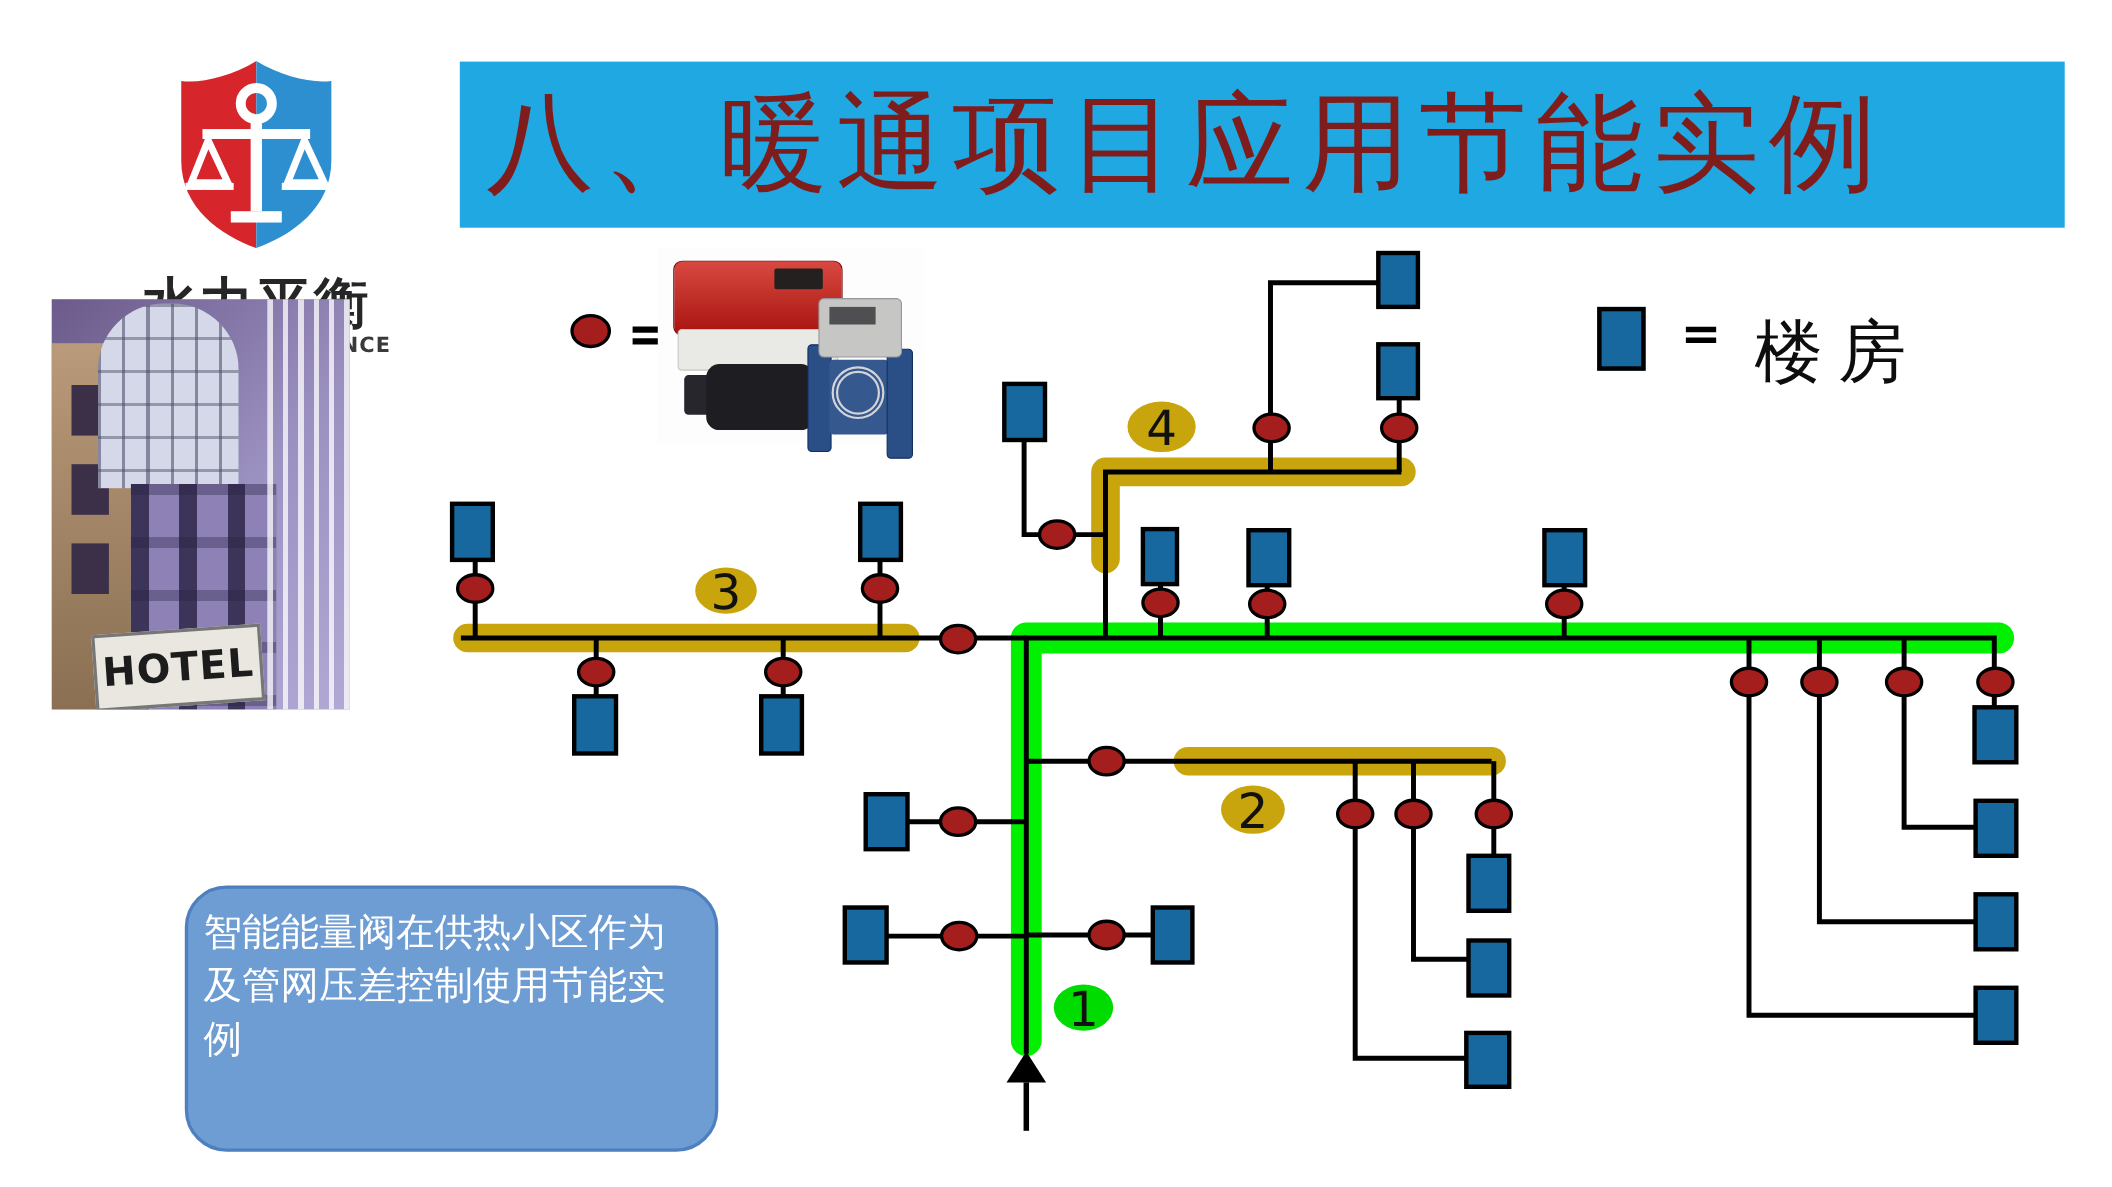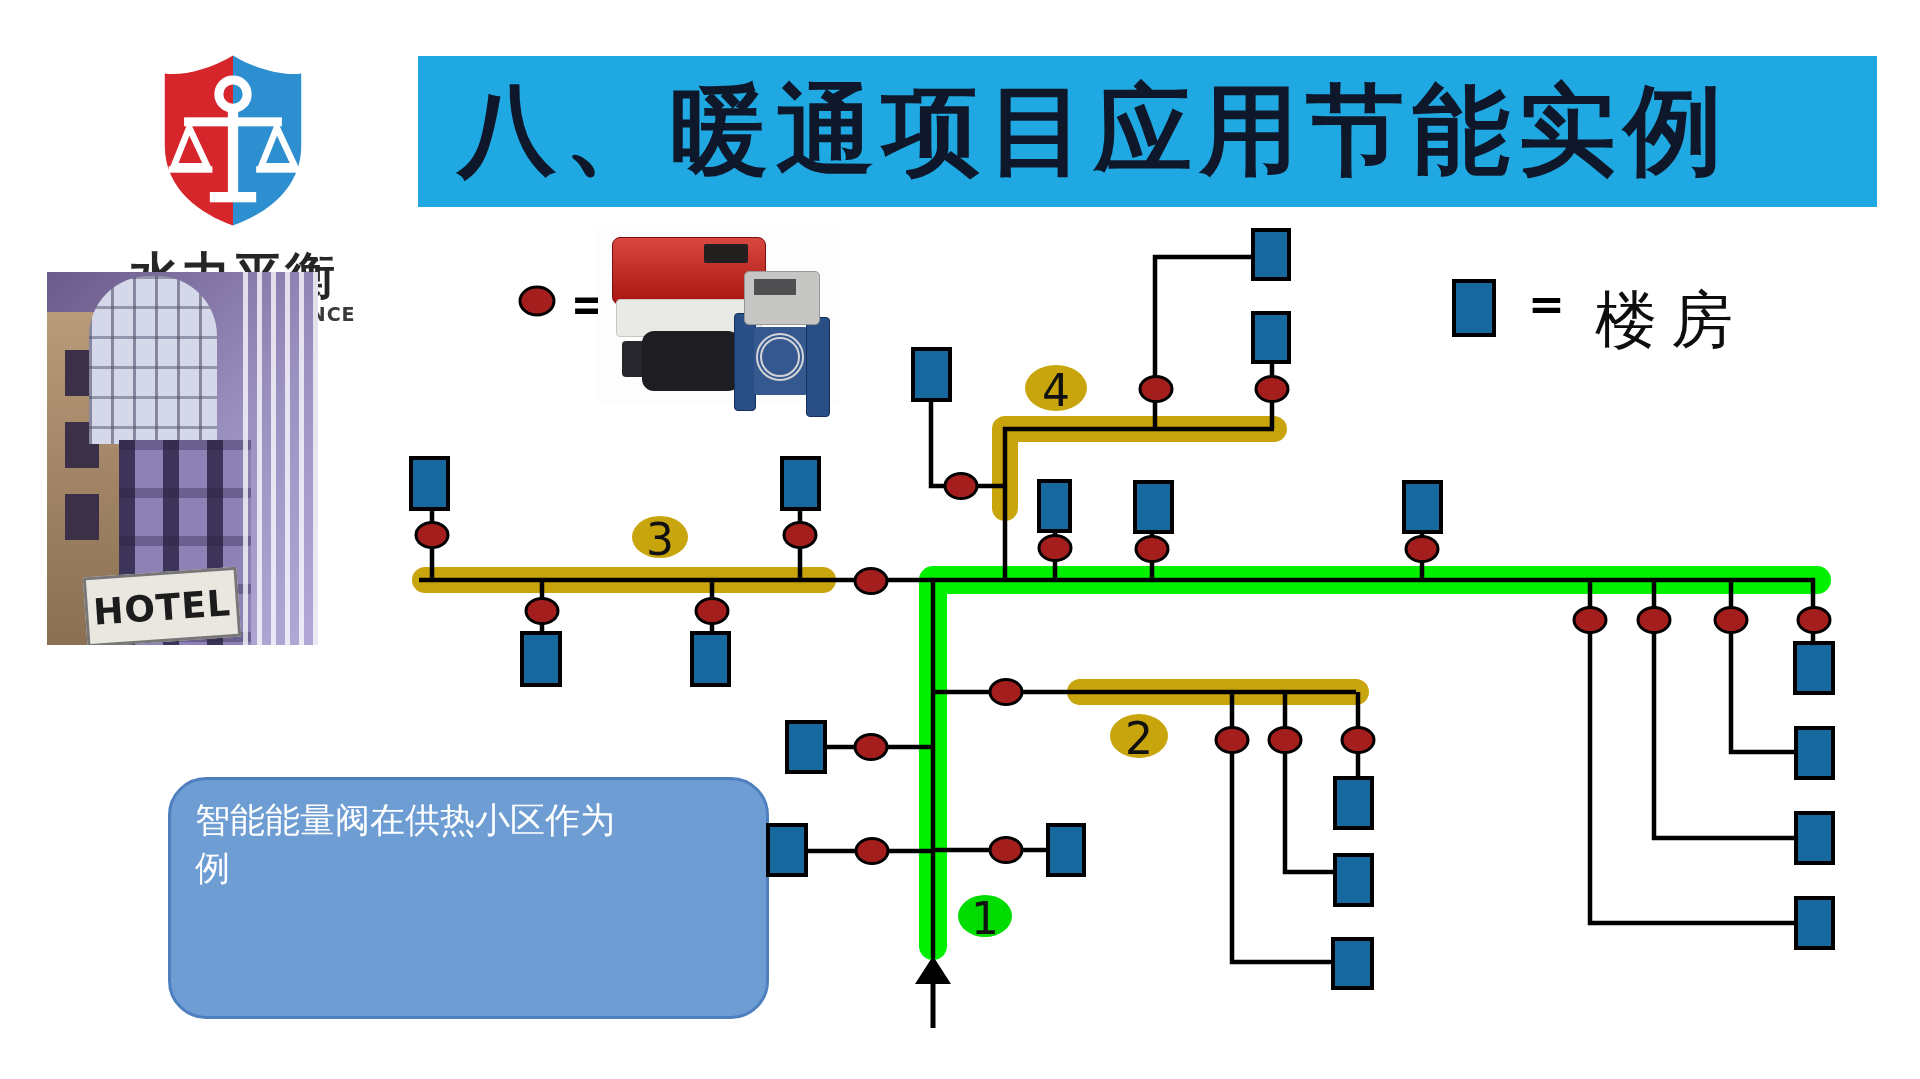--- a/index.html
+++ b/index.html
@@ -3,22 +3,22 @@
 <meta charset="utf-8">
 <style>
   html,body{margin:0;padding:0;background:#fff;}
   .stage{position:relative;width:1920px;height:1079px;background:#fff;overflow:hidden;
          font-family:"DejaVu Sans","Liberation Sans",sans-serif;}
   .abs{position:absolute;}
 
   
   .banner{left:418px;top:56px;width:1459px;height:151px;background:var(--banner_bg);
           display:flex;align-items:center;}
-  .banner h1{margin:0;padding-left:40px;font-family:"DejaVu Serif","Liberation Serif",serif;
-             font-size:98px;font-weight:700;color:#0f172a;letter-spacing:8px;white-space:nowrap;}
+  .banner h1{margin:0;padding-left:24px;font-family:"DejaVu Serif","Liberation Serif",serif;
+             font-size:98px;font-weight:400;color:#7f1d1d;letter-spacing:8px;white-space:nowrap;}
 
   
   .logo-wrap{left:110px;top:38px;width:246px;text-align:center;}
   .logo-cn{font-size:50px;font-weight:bold;color:#262626;letter-spacing:2px;line-height:1.0;margin-top:4px;}
   .logo-en{font-size:19px;font-weight:bold;color:#3a3a3a;letter-spacing:1px;margin-top:2px;}
 
   
   .photo{left:47px;top:272px;width:271px;height:373px;overflow:hidden;
          background:linear-gradient(135deg,#6b5a8a 0%,#9c92c2 55%,#b3a9d6 100%);}
   .ph-leftwall{left:0;top:40px;width:72px;height:333px;background:linear-gradient(#b99a7a,#8a6f52);}
@@ -41,23 +41,23 @@
   .eq{font-weight:bold;color:#000;}
   .legend-valve-eq{left:570px;top:276px;font-size:48px;}
   .legend-photo{left:598px;top:225px;width:242px;height:178px;background:#fdfdfd;}
   .vp{position:absolute;}
   .legend-bldg-rect{left:1452px;top:279px;width:36px;height:50px;background:var(--building_blue);border:4px solid #000;}
   .legend-bldg-eq{left:1528px;top:278px;font-size:44px;}
   .legend-bldg-label{left:1595px;top:278px;font-size:62px;color:#0d0d0d;letter-spacing:14px;
                      font-family:"DejaVu Serif","Liberation Serif",serif;}
 
   
-  .note{left:168px;top:777px;width:601px;height:242px;background:var(--note_bg);
+  .note{left:168px;top:805px;width:485px;height:242px;background:var(--note_bg);
         border:3px solid var(--note_border);border-radius:38px;box-sizing:border-box;
-        padding:16px 10px 10px 24px;}
+        padding:16px 10px 10px 14px;}
   .note p{margin:0;color:#fff;font-size:35px;line-height:1.38;
           font-family:"DejaVu Serif","Liberation Serif",serif;white-space:nowrap;}
 
   svg.diagram{left:0;top:0;width:1920px;height:1079px;}
 </style>
 </head>
 <body>
 
 <div class="stage">
 
@@ -110,20 +110,21 @@
     <div class="vp" style="left:146px;top:46px;width:74px;height:52px;background:#c6c6c4;border:1px solid #97979a;border-radius:5px;"></div>
     <div class="vp" style="left:156px;top:54px;width:42px;height:16px;background:#4f4f52;"></div>
   </div>
 
   <div class="abs legend-bldg-rect"></div>
   <div class="abs eq legend-bldg-eq">=</div>
   <div class="abs legend-bldg-label">楼房</div>
 
   <div class="abs note">
     <p>智能能量阀在供热小区作为</p>
+    <p>及管网压差控制使用节能实</p>
     <p>例</p>
   </div>
 
   <svg class="abs diagram" viewBox="0 0 1920 1079">
       <path d="M 425 580 L 823 580" fill="none" stroke="#C8A50C" stroke-width="26" stroke-linecap="round" stroke-linejoin="round"></path>
       <path d="M 1005 508 L 1005 429 L 1274 429" fill="none" stroke="#C8A50C" stroke-width="26" stroke-linecap="round" stroke-linejoin="round"></path>
       <path d="M 1080 692 L 1356 692" fill="none" stroke="#C8A50C" stroke-width="26" stroke-linecap="round" stroke-linejoin="round"></path>
       <path d="M 933 946 L 933 580 L 1817 580" fill="none" stroke="#00F000" stroke-width="28" stroke-linecap="round" stroke-linejoin="round"></path>
       <path d="M 419 580 L 933 580" fill="none" stroke="#000000" stroke-width="4.5"></path>
       <path d="M 432 509 L 432 580" fill="none" stroke="#000000" stroke-width="4.5"></path>

